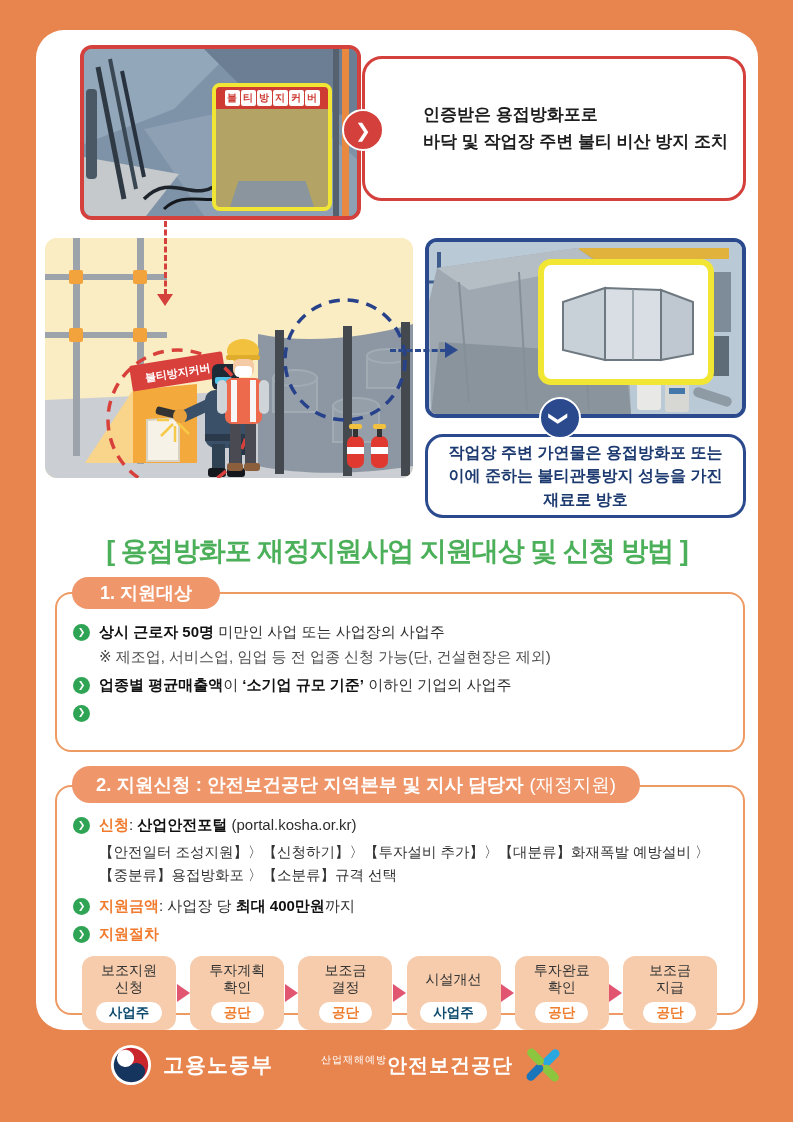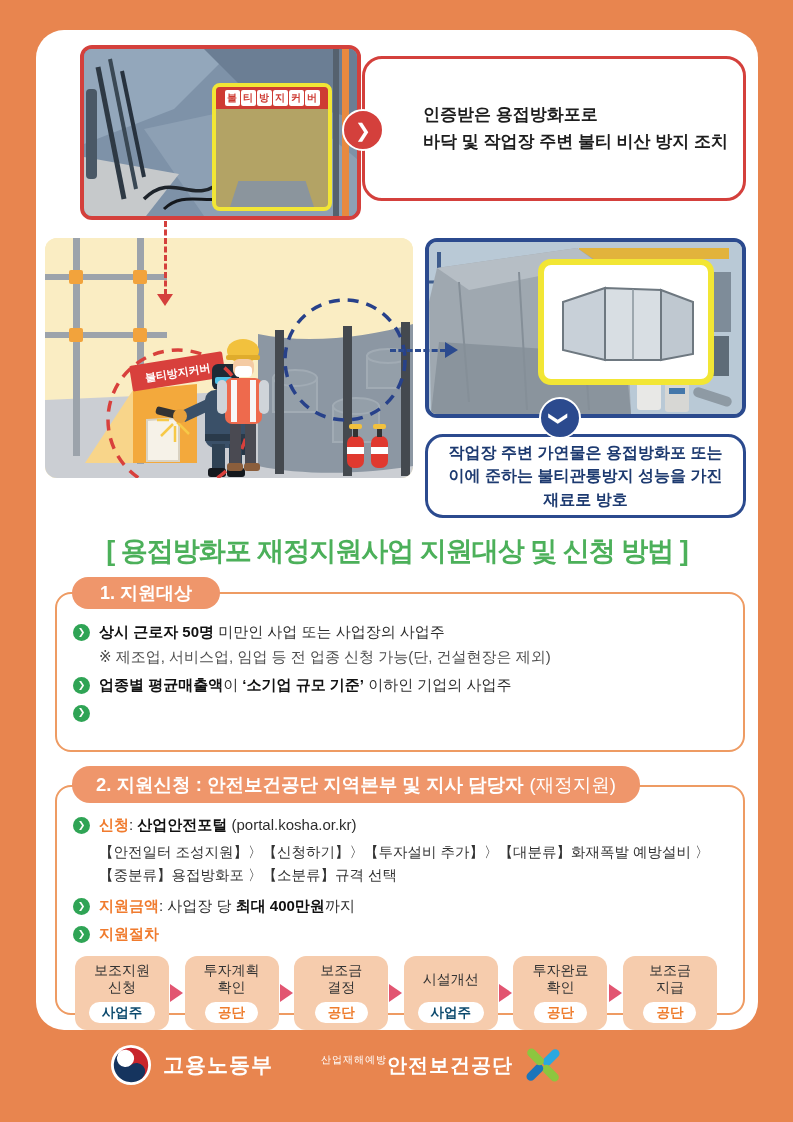--- a/index.html
+++ b/index.html
@@ -53,21 +53,21 @@
 
   .sec-body{padding-top:24px;}
   .bullet{display:flex;gap:9px;padding:3px 18px 2px 16px;font-size:15px;color:#2d2d2d;line-height:1.5;}
   .bullet .bicon{flex:0 0 17px;width:17px;height:17px;border-radius:50%;background:#2FA455;color:#fff;font-size:9px;font-weight:bold;display:flex;align-items:center;justify-content:center;margin-top:3px;}
   .bullet p{margin:0;}
   .bseg{font-weight:bold;color:#111;}
   .note{margin:0;padding:0 18px 3px 42px;font-size:15px;color:#4f4f4f;line-height:1.5;}
   .path-line{margin:0;padding:2px 24px 4px 42px;font-size:14.5px;color:#333;line-height:1.65;}
 
   
-  .flow{display:flex;align-items:center;justify-content:space-between;margin:9px 26px 0 18px;}
+  .flow{display:flex;align-items:center;justify-content:space-between;margin:9px 26px 0 25px;}
   .step{width:94px;height:74px;background:#F6CCAD;border-radius:12px;display:flex;flex-direction:column;align-items:center;}
   .step-title{flex:1;display:flex;align-items:center;font-size:14px;color:#333;text-align:center;line-height:1.25;white-space:pre-line;}
   .step-actor{background:#fff;border-radius:12px;padding:1.5px 13px;font-size:13.5px;font-weight:bold;margin-bottom:7px;}
   .actor-red{color:#0c4a6e;}
   .actor-orange{color:#EE7D2E;}
   .flow-arrow{width:0;height:0;border-top:9px solid transparent;border-bottom:9px solid transparent;border-left:13px solid #E25571;}
 
   
   .footer{left:0;top:1042px;width:676px;display:flex;align-items:center;justify-content:center;gap:48px;z-index:1;}
   .moel{display:flex;align-items:center;gap:11px;}

